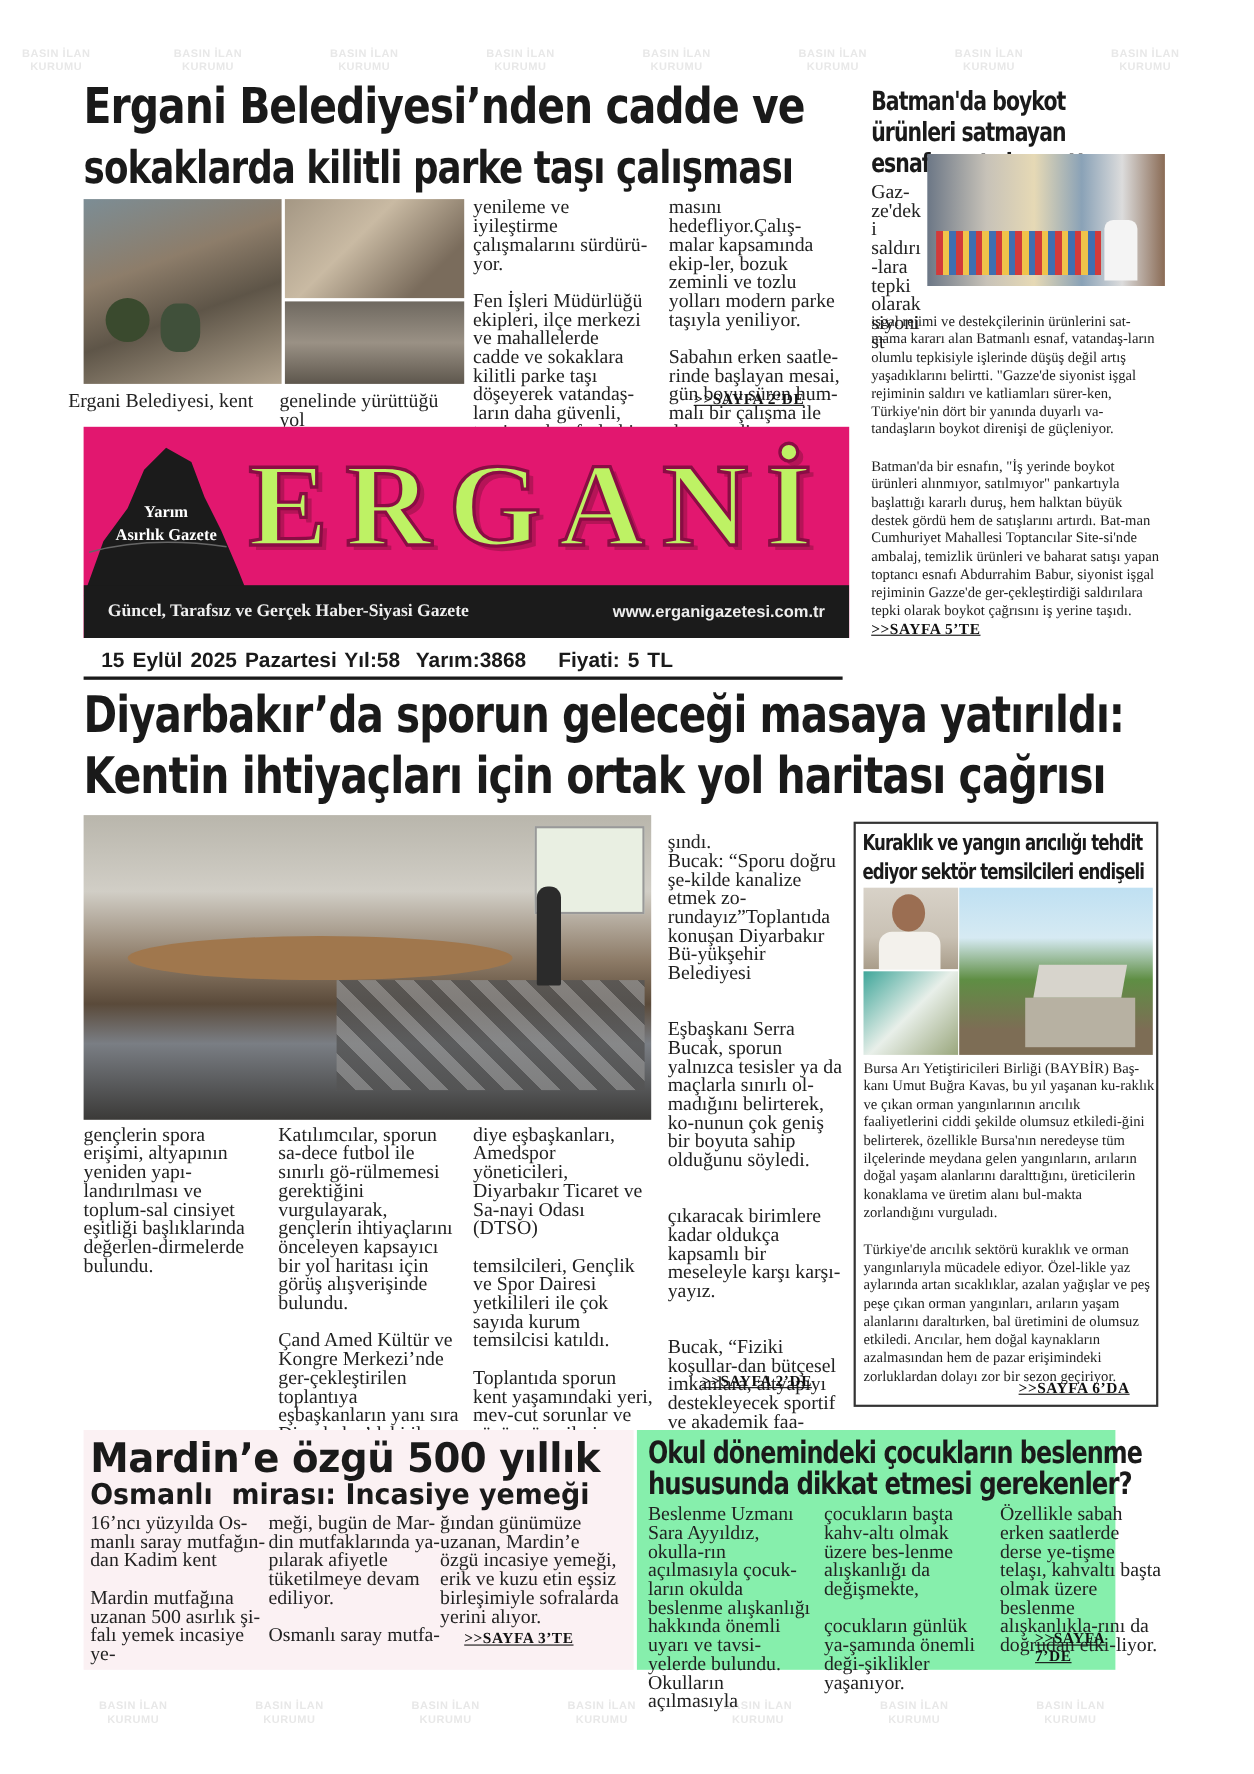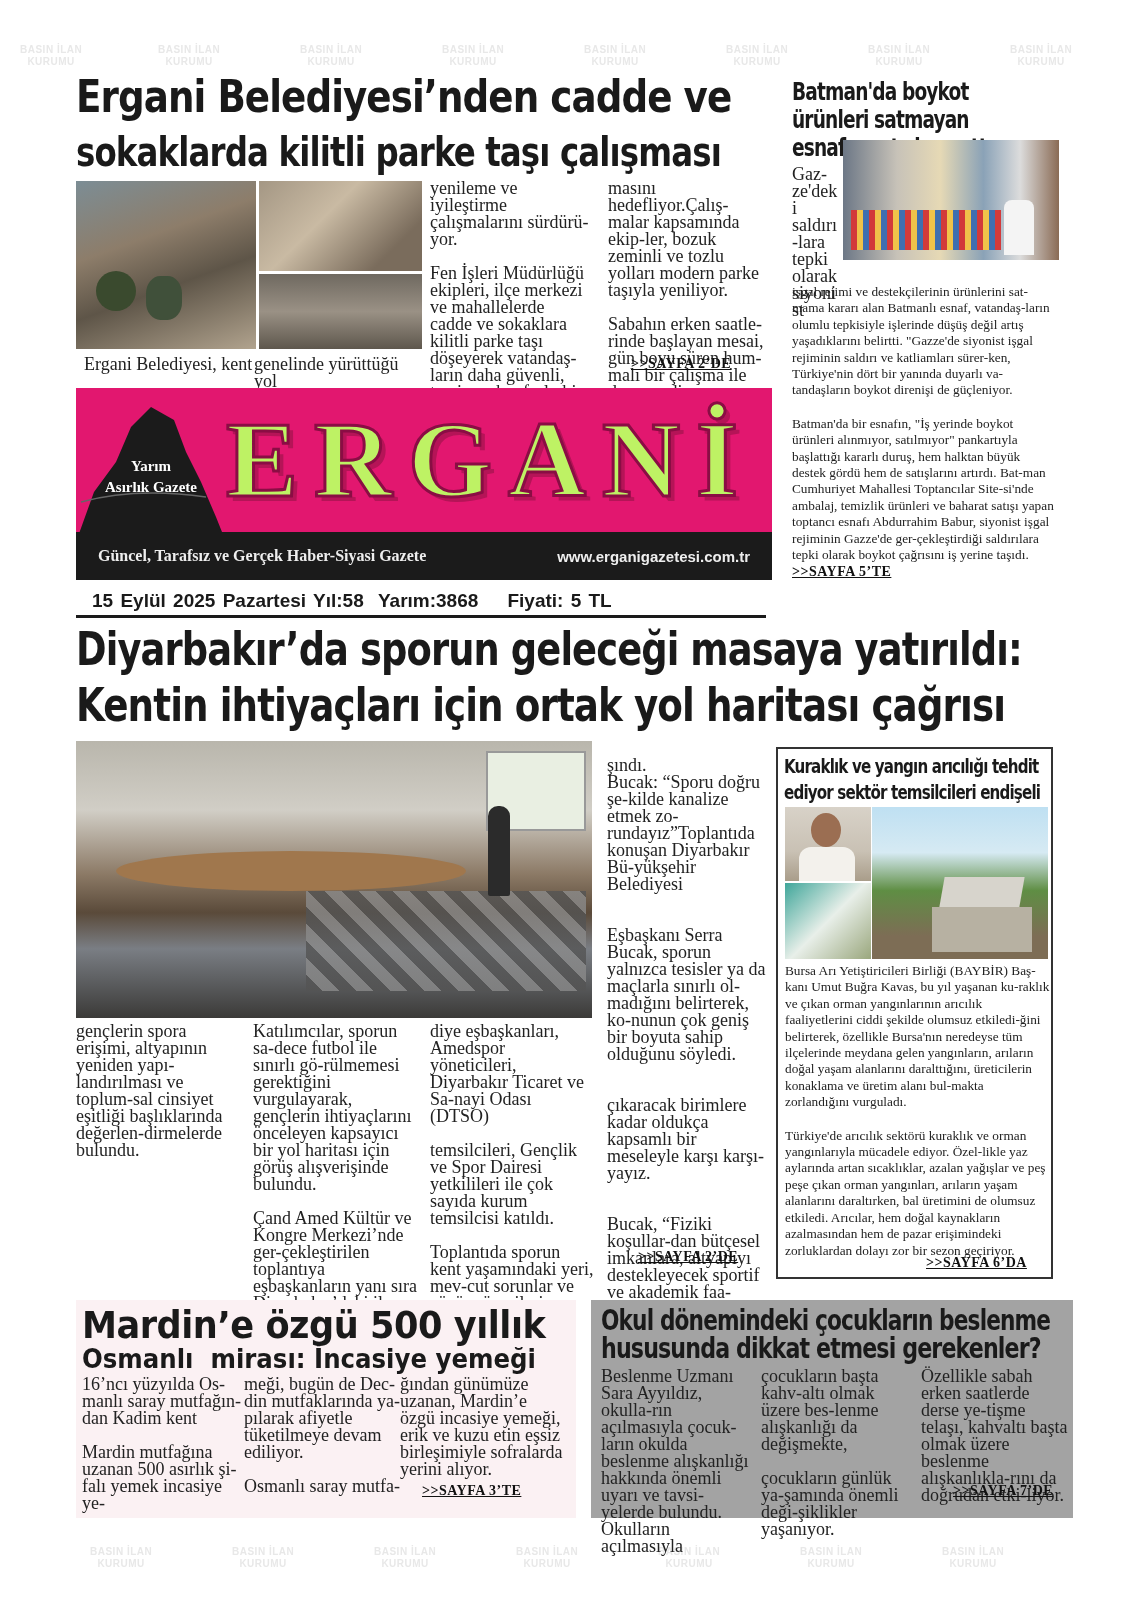--- a/index.html
+++ b/index.html
@@ -11,21 +11,21 @@
 .body p{margin-bottom:17px}
 .body p:last-child{margin-bottom:0}
 .more{font-family:"Liberation Serif",serif;font-weight:bold;font-size:14px;text-decoration:underline;color:#111;letter-spacing:0.5px}
 .photo{position:absolute;overflow:hidden}
 .wm{position:absolute;font-family:"Liberation Sans",sans-serif;font-size:10px;font-weight:bold;color:#e8e8e8;text-align:center;line-height:12px;letter-spacing:0.5px;pointer-events:none}
 .masthead{position:absolute;left:76px;top:388px;width:696px;height:192px;background:#e2176f;overflow:hidden}
 .mast-bottom{position:absolute;left:0;bottom:0;width:100%;height:48px;background:#1b1b1b;color:#eee;font-family:"Liberation Serif",serif;font-weight:bold;font-size:16px;display:flex;justify-content:space-between;align-items:center;padding:0 22px}
 .mast-title{position:absolute;left:150px;top:10px;font-family:"Liberation Serif",serif;font-weight:bold;font-size:108px;letter-spacing:16px;color:#bef264;-webkit-text-stroke:3px #8a0d44;text-shadow:5px 5px 0 #b51457}
 .dateline{position:absolute;left:76px;top:590px;width:690px;font-family:"Liberation Sans",sans-serif;font-weight:bold;font-size:19px;color:#1a1a1a;border-bottom:3px solid #1a1a1a;padding:0 0 3px 16px;word-spacing:2px}
 .boxed{position:absolute;left:776px;top:747px;width:277px;height:532px;border:2px solid #333}
-.pinkbox{position:absolute;left:591px;top:1300px;width:482px;height:218px;background:#a3a3a3}
+.pinkbox{position:absolute;left:579px;top:1300px;width:435px;height:218px;background:#86efac}
 .lightbox{position:absolute;left:76px;top:1300px;width:500px;height:218px;background:#fbf1f3}
 </style>
 </head>
 <body>
 
 <div>
   <div class="wm" style="left:20px;top:44px"><span>BASIN İLAN</span><br><span>KURUMU</span></div>
   <div class="wm" style="left:158px;top:44px"><span>BASIN İLAN</span><br><span>KURUMU</span></div>
   <div class="wm" style="left:300px;top:44px"><span>BASIN İLAN</span><br><span>KURUMU</span></div>
   <div class="wm" style="left:442px;top:44px"><span>BASIN İLAN</span><br><span>KURUMU</span></div>
@@ -46,21 +46,21 @@
   <div class="abs hl" style="left:76px;top:70px;font-size:45px;transform:scaleX(0.92);white-space:nowrap">Ergani Belediyesi’nden cadde ve</div>
   <div class="abs hl" style="left:76px;top:128px;font-size:41px;transform:scaleX(0.88);white-space:nowrap">sokaklarda kilitli parke taşı çalışması</div>
 
   <div class="photo" style="left:76px;top:181px;width:180px;height:168px;background:linear-gradient(160deg,#7c8d95 0%,#8d7d6a 35%,#5e5548 60%,#b1a38e 100%)">
     <div style="position:absolute;left:20px;top:90px;width:40px;height:40px;border-radius:50%;background:#3a4a2e"></div>
     <div style="position:absolute;left:70px;top:95px;width:36px;height:44px;border-radius:40%;background:#40503a"></div>
   </div>
   <div class="photo" style="left:259px;top:181px;width:163px;height:90px;background:linear-gradient(135deg,#a49784,#c9baa3 40%,#7a6c5c 80%)"></div>
   <div class="photo" style="left:259px;top:274px;width:163px;height:75px;background:linear-gradient(180deg,#6f6960,#9a9185 50%,#5e574d)"></div>
 
-  <div class="abs body" style="left:84px;top:356px;width:170px">Ergani Belediyesi, kent</div>
+  <div class="abs body" style="left:62px;top:356px;width:170px">Ergani Belediyesi, kent</div>
   <div class="abs body" style="left:254px;top:356px;width:170px">genelinde yürüttüğü yol</div>
 
   <div class="abs body" style="left:430px;top:180px;width:160px">
     <p>yenileme ve iyileştirme çalışmalarını sürdürü-yor.</p>
     <p>Fen İşleri Müdürlüğü ekipleri, ilçe merkezi ve mahallelerde cadde ve sokaklara kilitli parke taşı döşeyerek vatandaş-ların daha güvenli, temiz ve konforlu bir ulaşım imkanına kavuş-</p>
   </div>
   <div class="abs body" style="left:608px;top:180px;width:160px">
     <p>masını hedefliyor.Çalış-malar kapsamında ekip-ler, bozuk zeminli ve tozlu yolları modern parke taşıyla yeniliyor.</p>
     <p>Sabahın erken saatle-rinde başlayan mesai, gün boyu süren hum-malı bir çalışma ile devam ediyor.</p>
   </div>
@@ -156,21 +156,21 @@
 </section>
 
 <section class="lightbox">
   <div class="abs" style="left:6px;top:4px;font-family:'DejaVu Sans','Liberation Sans',sans-serif;font-weight:bold;font-size:37px;letter-spacing:-0.5px;color:#1a1a1a;white-space:nowrap;transform:scaleX(0.95);transform-origin:left top">Mardin’e özgü 500 yıllık</div>
   <div class="abs" style="left:6px;top:44px;font-family:'DejaVu Sans','Liberation Sans',sans-serif;font-weight:bold;font-size:26px;color:#1a1a1a;white-space:pre;transform:scaleX(0.94);transform-origin:left top">Osmanlı  mirası: İncasiye yemeği</div>
   <div class="abs body" style="left:6px;top:76px;width:160px">
     <p>16’ncı yüzyılda Os-manlı saray mutfağın-dan Kadim kent</p>
     <p>Mardin mutfağına uzanan 500 asırlık şi-falı yemek incasiye ye-</p>
   </div>
   <div class="abs body" style="left:168px;top:76px;width:160px">
-    <p>meği, bugün de Dec-din mutfaklarında ya-pılarak afiyetle tüketilmeye devam ediliyor.</p>
+    <p>meği, bugün de Mar-din mutfaklarında ya-pılarak afiyetle tüketilmeye devam ediliyor.</p>
     <p>Osmanlı saray mutfa-</p>
   </div>
   <div class="abs body" style="left:324px;top:76px;width:165px">
     <p>ğından günümüze uzanan, Mardin’e özgü incasiye yemeği, erik ve kuzu etin eşsiz birleşimiyle sofralarda yerini alıyor.</p>
   </div>
   <a class="abs more" style="left:346px;top:183px">&gt;&gt;SAYFA 3’TE</a>
 </section>
 
 <section class="pinkbox">
   <div class="abs hl" style="left:10px;top:4px;font-size:28px;white-space:nowrap;transform:scaleX(0.86)">Okul dönemindeki çocukların beslenme</div>

